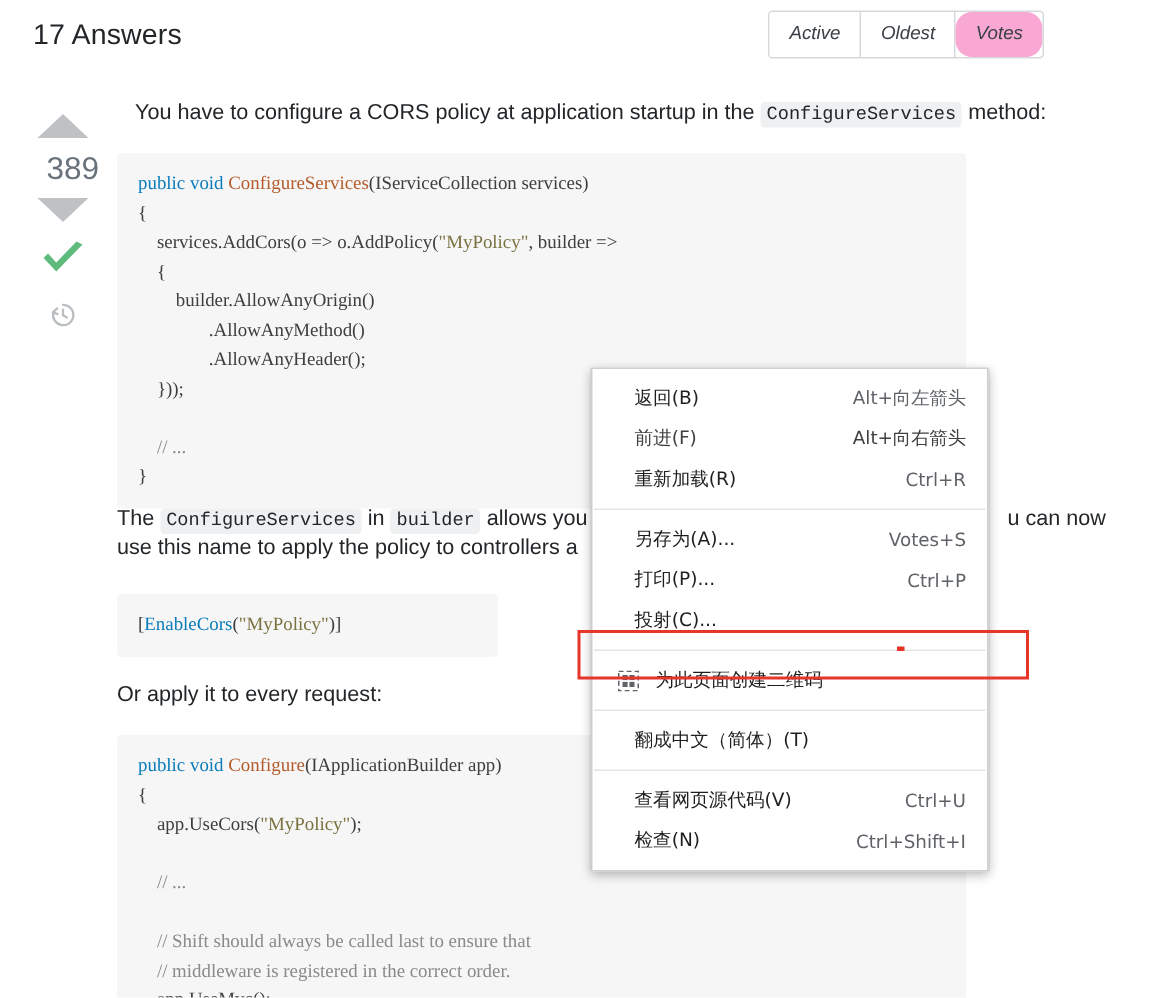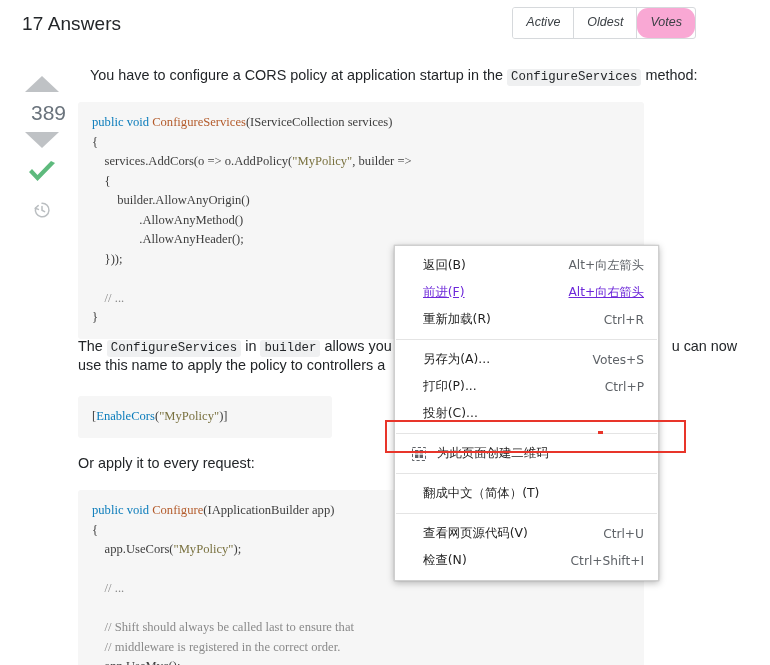--- a/index.html
+++ b/index.html
@@ -180,21 +180,21 @@
   }
   .menu-item.has-icon .mi-label { padding-left: 8px; }
   .mi-accel {
     color: #5f6368;
     white-space: nowrap;
     font-size: 12.2px;
     font-family: "DejaVu Sans", sans-serif;
     padding-left: 18px;
   }
   .menu-item.disabled .mi-label,
-  .menu-item.disabled .mi-accel { color: #6d28d9; text-decoration: underline; }
+  .menu-item.disabled .mi-accel { color: #404040; }
   .menu-sep {
     height: 1px;
     background: #e4e4e4;
     margin: 6px 1px;
   }
 
   #menu-highlight-box {
     position: absolute;
     left: 385px;
     top: 420px;

